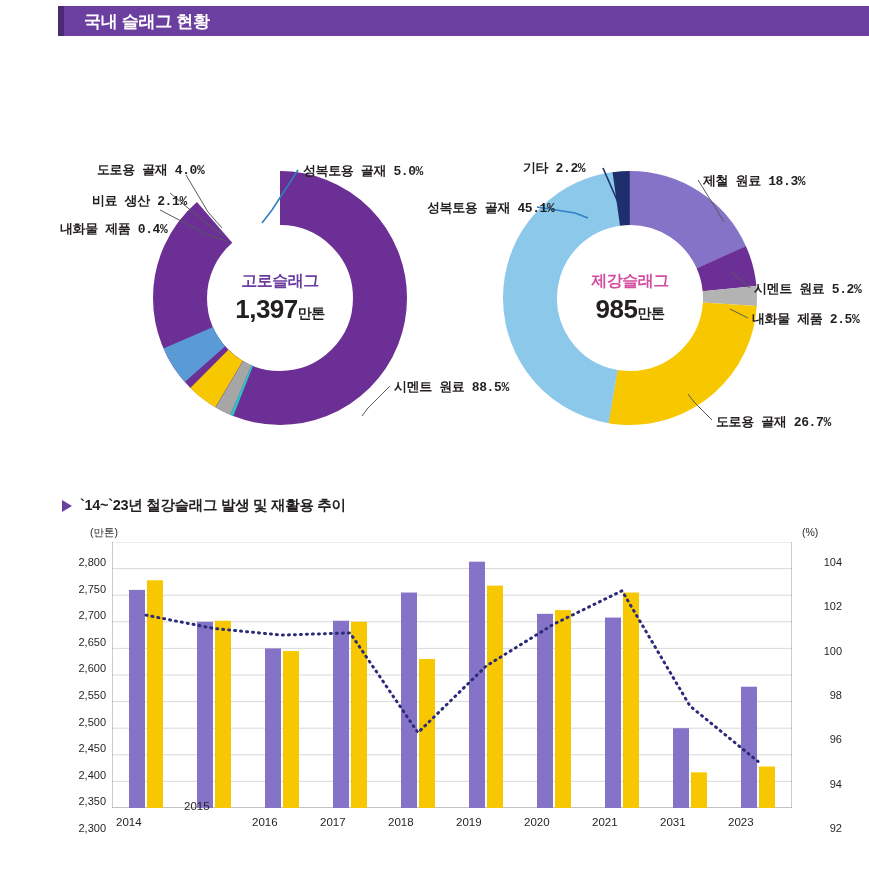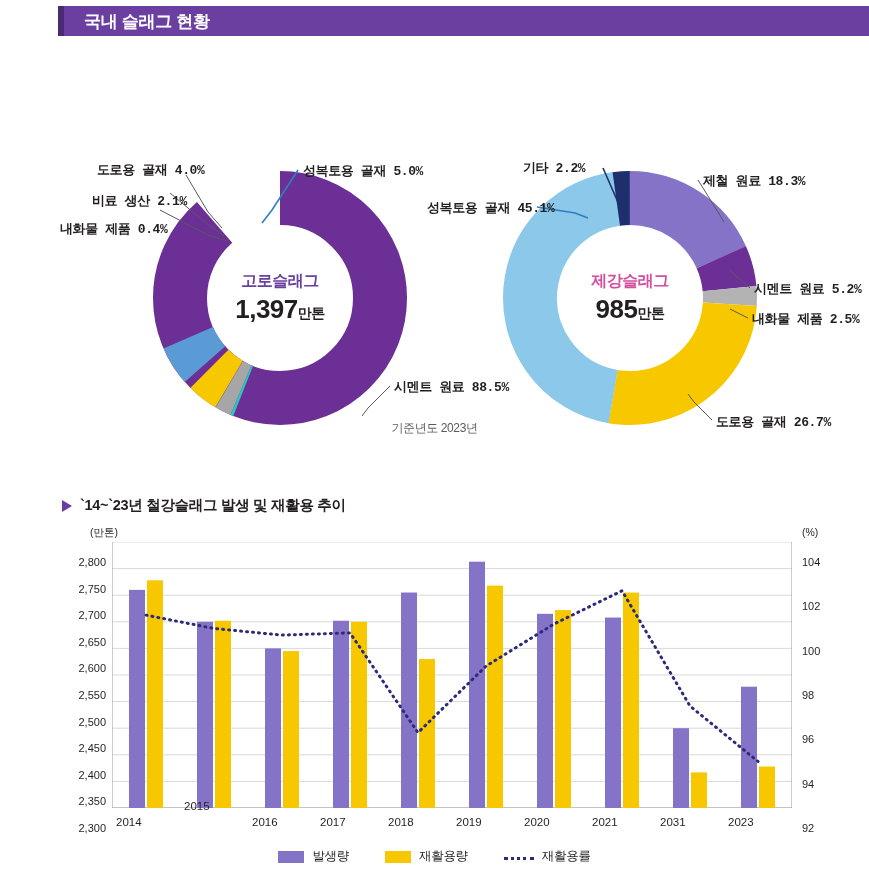--- a/index.html
+++ b/index.html
@@ -148,21 +148,21 @@
     height: 266px;
   }
   .tick-l, .tick-r {
     position: absolute;
     font-size: 11px;
     color: #231f20;
     white-space: nowrap;
     margin-top: 21px;
   }
   .tick-l { text-align: right; width: 46px; }
-  .tick-r { text-align: left; width: 40px; }
+  .tick-r { text-align: right; width: 40px; }
   .xtick {
     position: absolute;
     font-size: 11.5px;
     color: #231f20;
     width: 60px;
   }
   .legend {
     position: absolute;
     left: 0;
     top: 368px;
@@ -259,21 +259,20 @@
     <polyline points="748,258 736,252 730,249" fill="none" stroke="#595959" stroke-width="1"></polyline>
     <polyline points="712,360 694,342 688,334" fill="none" stroke="#595959" stroke-width="1"></polyline>
   </svg>
   <div class="lbl" style="left:523px; top:99px;">기타 2.2%</div>
   <div class="lbl" style="left:427px; top:139px;">성복토용 골재 45.1%</div>
   <div class="lbl" style="left:703px; top:112px;">제철 원료 18.3%</div>
   <div class="lbl" style="left:754px; top:220px;">시멘트 원료 5.2%</div>
   <div class="lbl" style="left:752px; top:250px;">내화물 제품 2.5%</div>
   <div class="lbl" style="left:716px; top:353px;">도로용 골재 26.7%</div>
 
-  <div class="basis-note">기준년도 2023년</div>
 </div>
 
 <div class="trend-section">
   <div class="trend-title">
     <span class="tri"></span>
     <span>`14~`23년 철강슬래그 발생 및 재활용 추이</span>
   </div>
   <div class="axis-unit left">(만톤)</div>
   <div class="axis-unit right">(%)</div>
 
@@ -345,27 +344,13 @@
       <div class="xtick" style="left: 252px; top: 336px;">2016</div>
       <div class="xtick" style="left: 320px; top: 336px;">2017</div>
       <div class="xtick" style="left: 388px; top: 336px;">2018</div>
       <div class="xtick" style="left: 456px; top: 336px;">2019</div>
       <div class="xtick" style="left: 524px; top: 336px;">2020</div>
       <div class="xtick" style="left: 592px; top: 336px;">2021</div>
       <div class="xtick" style="left: 660px; top: 336px;">2031</div>
       <div class="xtick" style="left: 728px; top: 336px;">2023</div>
     </div>
 
-  <div class="legend">
-    <div class="item">
-      <span class="sw purple"></span>
-      <span>발생량</span>
-    </div>
-    <div class="item">
-      <span class="sw yellow"></span>
-      <span>재활용량</span>
-    </div>
-    <div class="item">
-      <span class="sw dotline"></span>
-      <span>재활용률</span>
-    </div>
-  </div>
 </div>
 
 </body></html>

